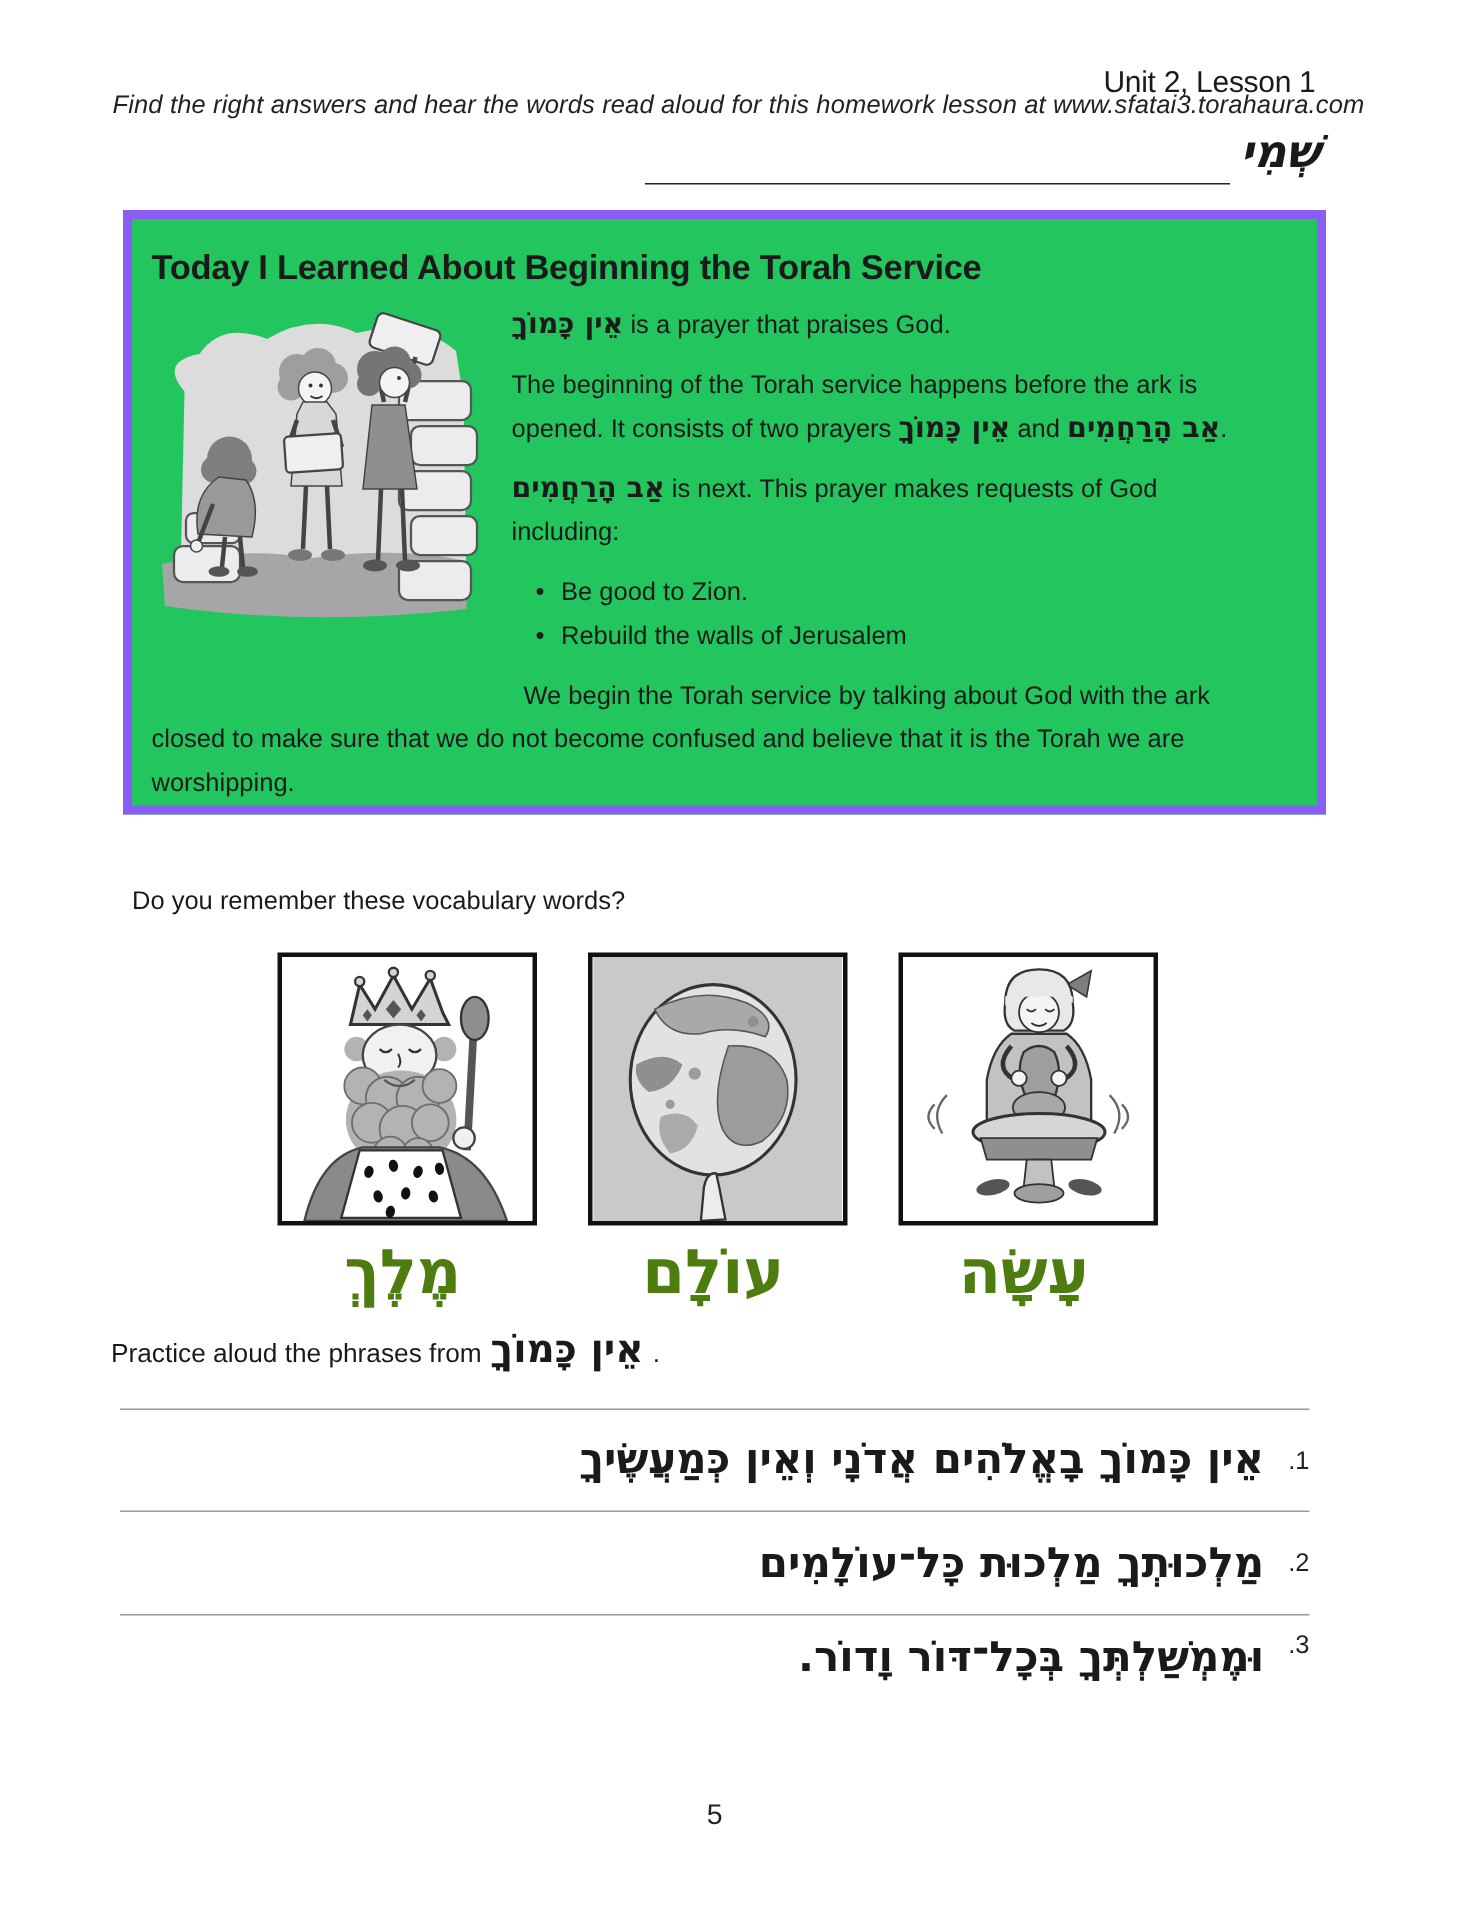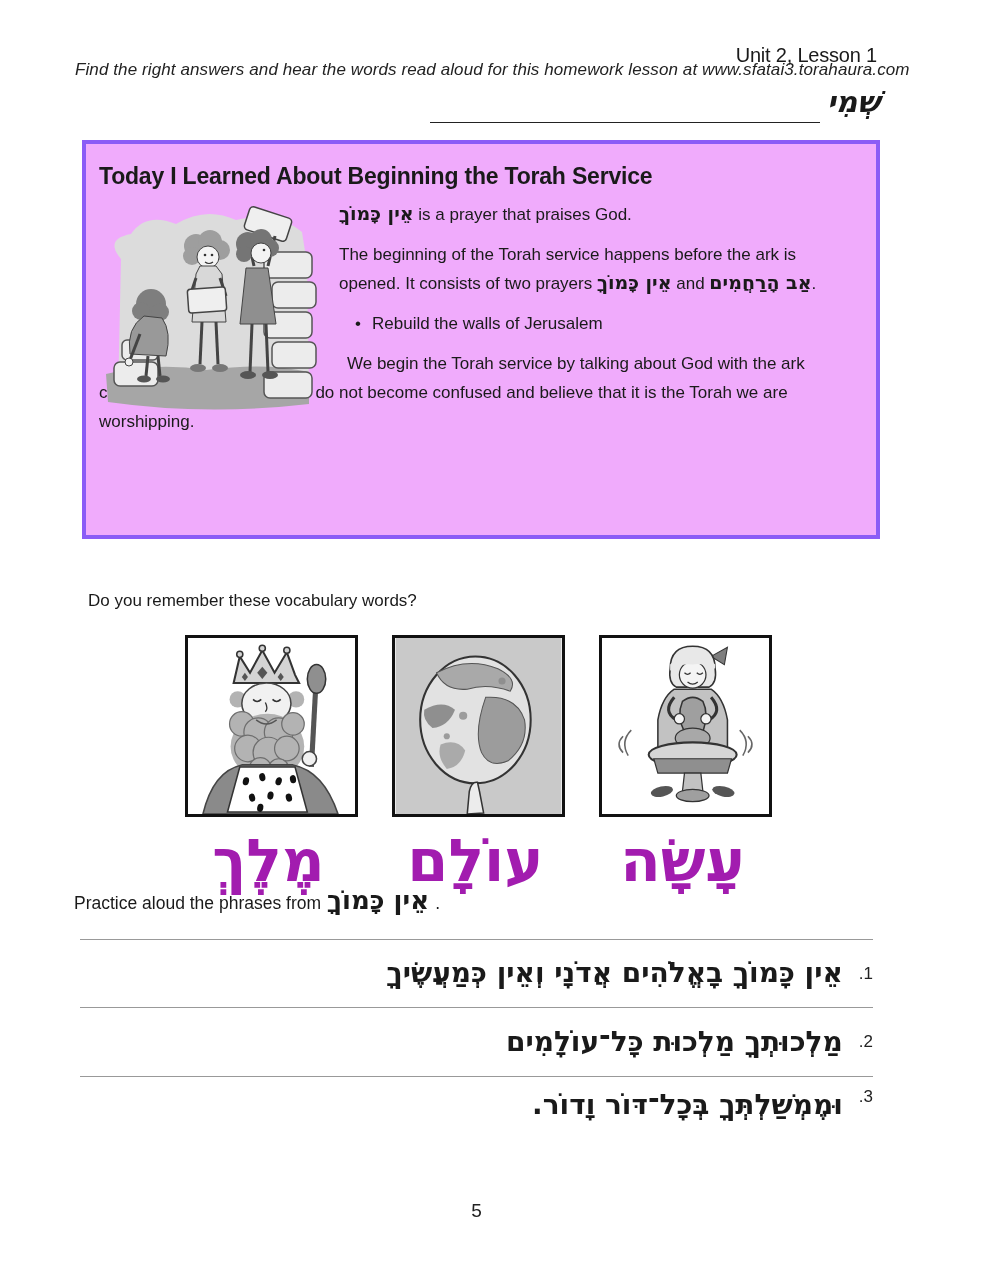--- a/index.html
+++ b/index.html
@@ -9,36 +9,36 @@
     position:relative;overflow:hidden;
   }
   .abs{position:absolute;}
   
   .note{left:75px;top:48px;font-size:17px;font-style:italic;color:#222;letter-spacing:.1px;margin-top:12px;}
   .unit{right:112px;top:44px;font-size:20px;font-weight:normal;letter-spacing:-0.2px;}
   
   .shmi{right:109px;top:84px;font-family:"DejaVu Sans",sans-serif;font-size:30px;font-weight:bold;line-height:1.2;font-style:italic;}
   .name-blank{left:430px;top:84px;width:390px;height:38px;border-bottom:1.5px solid #222;}
   
-  .box{left:82px;top:140px;width:790px;height:391px;border:4px solid #8b5cf6;background:#f0abfc;}
+  .box{left:82px;top:140px;width:790px;height:391px;border:6px solid #8b5cf6;background:#22c55e;}
   .box-title{margin:19px 16px 10px 13px;font-size:23px;font-weight:bold;letter-spacing:-0.2px;}
   .box-body{position:relative;padding:0 16px 0 13px;font-size:17px;line-height:29px;}
   .illus{position:absolute;left:10px;top:4px;}
   .col{margin:0 0 11px 240px;width:505px;}
   .heb-inline{font-family:"DejaVu Sans",sans-serif;font-weight:bold;font-size:19px;line-height:1;}
   .bullets{margin:0 0 11px 256px;width:489px;}
   .bullet-line{position:relative;padding-left:17px;}
   .bullet-line::before{content:"•";position:absolute;left:0;top:0;}
   .p4{margin:0;text-indent:248px;width:758px;}
   
   .vocab-prompt{left:88px;top:591px;font-size:17px;}
   .frame{top:635px;width:167px;height:176px;border:3px solid #111;background:#fff;box-sizing:content-box;}
   .frame svg{display:block;}
   .vocab-word{top:820px;width:173px;text-align:center;font-family:"DejaVu Sans",sans-serif;
-    font-weight:bold;font-size:59px;color:#a21caf;line-height:1.4;}
+    font-weight:bold;font-size:41px;color:#4d7c0f;line-height:1.4;}
   
   .practice-prompt{left:74px;top:885px;font-size:17.5px;display:flex;align-items:baseline;gap:6px;}
   .practice-prompt .heb{font-family:"DejaVu Sans",sans-serif;font-weight:bold;font-size:26px;}
   .phrases{left:80px;top:939px;width:793px;}
   .phrase-row{border-top:1px solid #999;display:flex;flex-direction:row;align-items:center;justify-content:flex-end;}
   .phrase-row[dir="rtl"]{justify-content:flex-start;}
   .row-1{height:67px;}
   .row-2{height:68px;}
   .row-3{height:78px;align-items:flex-start;padding-top:10px;box-sizing:border-box;}
   .phrase-num{font-size:17px;color:#222;margin-left:16px;}
@@ -118,22 +118,24 @@
         <line x1="170" y1="120" x2="172" y2="168" stroke="#444" stroke-width="3"></line>
         <ellipse cx="152" cy="171" rx="8" ry="4" fill="#555"></ellipse>
         <ellipse cx="174" cy="171" rx="8" ry="4" fill="#555"></ellipse>
       </g>
     </svg>
 
     <p class="col"><span class="heb-inline" dir="rtl">אֵין כָּמוֹךָ</span><span> is a prayer that praises God.</span></p>
 
     <p class="col"><span>The beginning of the Torah service happens before the ark is opened. It consists of two prayers </span><span class="heb-inline" dir="rtl">אֵין כָּמוֹךָ</span><span> and </span><span class="heb-inline" dir="rtl">אַב הָרַחֲמִים</span><span>.</span></p>
 
+    <p class="col"><span class="heb-inline" dir="rtl">אַב הָרַחֲמִים</span><span> is next. This prayer makes requests of God including:</span></p>
 
     <div class="bullets">
+      <div class="bullet-line">Be good to Zion.</div>
       <div class="bullet-line">Rebuild the walls of Jerusalem</div>
     </div>
 
     <p class="p4">We begin the Torah service by talking about God with the ark closed to make sure that we do not become confused and believe that it is the Torah we are worshipping.</p>
   </div>
 </div>
 
 <div class="abs vocab-prompt">Do you remember these vocabulary words?</div>
 
 <div class="abs frame" style="left:185px;">

